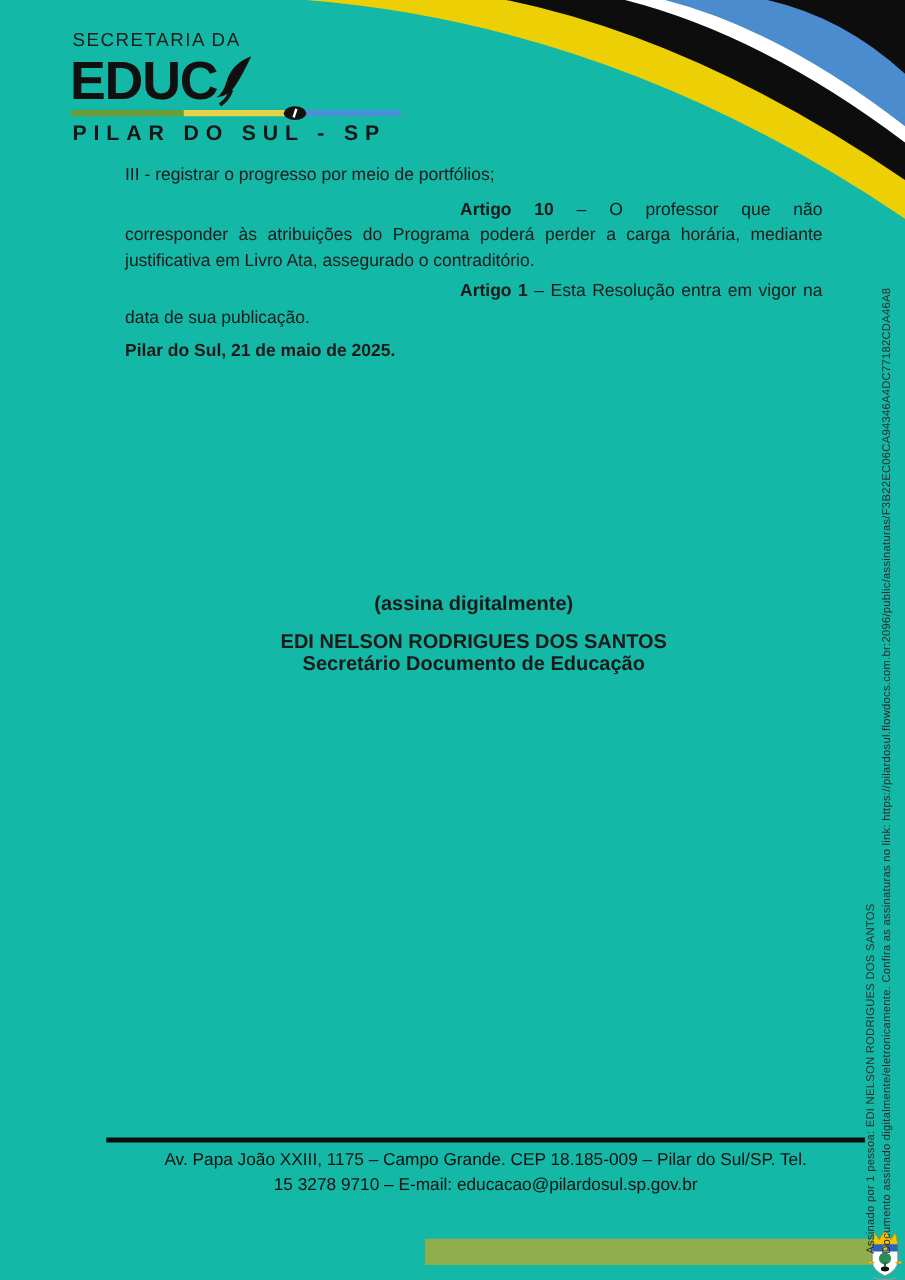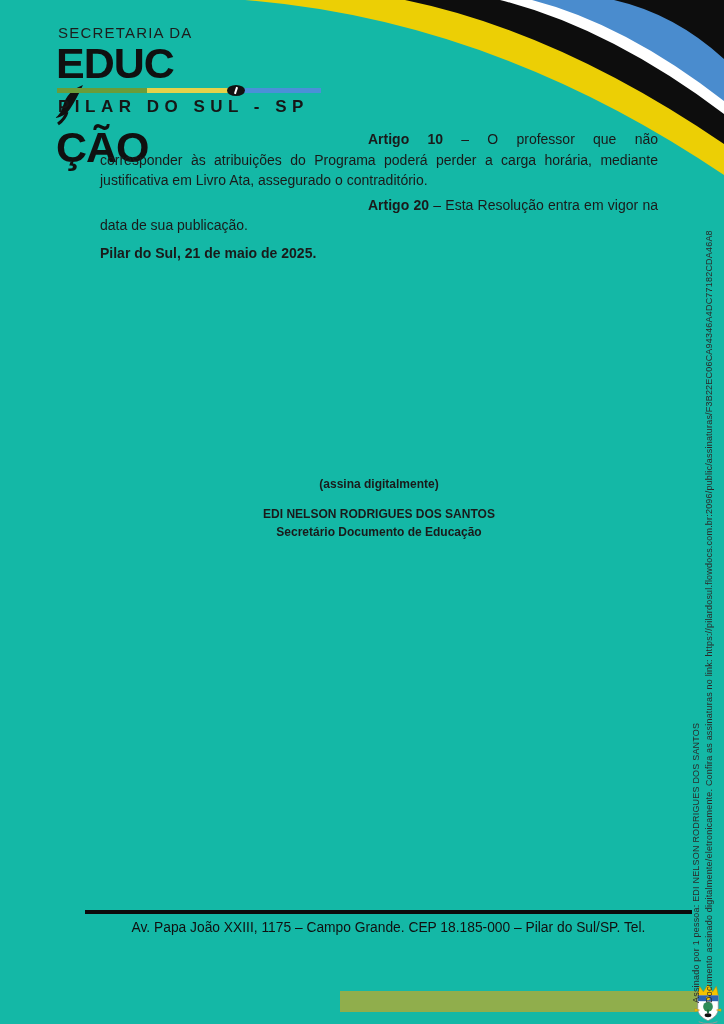--- a/index.html
+++ b/index.html
@@ -6,39 +6,39 @@
   .page{
     position:relative;width:724px;height:1024px;margin:0 auto;
     background:#14b8a6;overflow:hidden;
     font-family:"Liberation Sans","DejaVu Sans",sans-serif;color:#1a1a1a;text-decoration:underline;
   }
   
   .corner-ribbon{position:absolute;top:0;right:0;width:724px;height:200px;pointer-events:none;}
   
   .logo{position:absolute;left:56px;top:24px;width:270px;}
   .logo-secretaria{font-size:15px;letter-spacing:1.2px;color:#1d1d1d;margin:0 0 1px 2px;}
-  .logo-wordmark{display:flex;font-size:43px;font-weight:900;letter-spacing:-1px;color:#101010;line-height:42px;height:44px;flex-direction:column;}
+  .logo-wordmark{display:flex;align-items:flex-end;font-size:43px;font-weight:900;letter-spacing:-1px;color:#101010;line-height:42px;height:44px;}
   .logo-swoosh{display:inline-block;width:30px;height:42px;margin:0 -2px;}
   .logo-bar{position:relative;display:flex;width:264px;height:5px;margin:2px 0 4px 1px;}
   .logo-bar .seg-green{width:90px;height:5px;background:#6a9c39;}
   .logo-bar .seg-yellow{width:90px;height:5px;background:#e6d24a;}
   .logo-bar .seg-blue{width:84px;height:5px;background:#4a90d8;}
   .logo-bar .nib{position:absolute;left:170px;top:-3px;width:18px;height:11px;background:#111;border-radius:50% 50% 50% 50%;}
   .logo-bar .nib:after{content:"";position:absolute;left:8px;top:2px;width:2px;height:7px;background:#fff;transform:rotate(18deg);}
   .logo-municipality{font-size:17px;font-weight:700;letter-spacing:5.5px;color:#161616;margin-left:2px;}
   
   .doc-body{position:absolute;left:100px;top:129px;width:558px;font-size:14px;line-height:20.5px;}
   .doc-body p{margin:0 0 7px 0;}
   .doc-body p.article{text-align:justify;text-indent:268px;}
   .doc-body p.art9{margin-bottom:9px;}
   .doc-body p.art10{margin-bottom:4px;}
   .b{font-weight:700;}
   .dateline{font-weight:700;margin-left:268px;}
   
-  .signature{position:absolute;left:100px;top:474px;width:558px;text-align:center;font-weight:700;font-size:12px;line-height:20.5px;}
+  .signature{position:absolute;left:100px;top:474px;width:558px;text-align:center;font-weight:700;font-size:16px;line-height:20.5px;}
   .sig-note{margin:0 0 10px 0;}
   .sig-name{margin:0;line-height:18px;text-align:center;}
   .sig-title{margin:0;line-height:18px;}
   
   .footer-rule{position:absolute;left:85px;top:910px;width:607px;height:3.5px;background:#0c0c0c;}
   .footer-text{position:absolute;left:85px;top:918px;width:607px;text-align:center;font-size:13.8px;line-height:20px;color:#101010;}
   .footer-text p{margin:0;}
   .footer-band{position:absolute;left:340px;top:991px;width:365px;height:21px;background:#90ae4c;}
   .coat-of-arms{position:absolute;right:2px;top:984px;width:28px;height:40px;}
   
@@ -60,46 +60,47 @@
   </svg>
 
   <div class="logo">
     <div class="logo-secretaria">SECRETARIA DA</div>
     <div class="logo-wordmark">
       <span>EDUC</span>
         <span class="logo-swoosh"><svg viewBox="0 0 30 42" width="30" height="42">
             <path d="M29,1 Q13,7 9,22 Q7,30 1,34 Q11,33 16,25 Q22,16 29,1 Z" fill="#101010"></path>
             <path d="M4,40 Q11,35 13,28" stroke="#101010" stroke-width="3" fill="none"></path>
           </svg></span>
-        <span>ÇÃO</span>
     </div>
     <div class="logo-bar">
       <span class="seg-green"></span>
       <span class="seg-yellow"></span>
       <span class="seg-blue"></span>
       <span class="nib"></span>
     </div>
     <div class="logo-municipality">PILAR DO SUL - SP</div>
   </div>
 
   <div class="doc-body">
+    <p>III - registrar o progresso por meio de portfólios;</p>
     <p class="article art10"><span class="b">Artigo 10</span> <span>– O professor que não corresponder às atribuições do Programa poderá perder a carga horária, mediante justificativa em Livro Ata, assegurado o contraditório.</span></p>
-    <p class="article"><span class="b">Artigo 20</span> <span>– Esta Resolução entra em vigor na data de sua publicação.</span></p>
+    <p class="article"><span class="b">Artigo 1</span> <span>– Esta Resolução entra em vigor na data de sua publicação.</span></p>
     <p class="dateline">Pilar do Sul, 21 de maio de 2025.</p>
   </div>
 
   <div class="signature">
     <p class="sig-note">(assina digitalmente)</p>
     <p class="sig-name">EDI NELSON RODRIGUES DOS SANTOS</p>
     <p class="sig-title">Secretário Documento de Educação</p>
   </div>
 
   <div class="footer-rule"></div>
   <div class="footer-text">
-    <p>Av. Papa João XXIII, 1175 – Campo Grande. CEP 18.185-000 – Pilar do Sul/SP. Tel.</p>
+    <p>Av. Papa João XXIII, 1175 – Campo Grande. CEP 18.185-009 – Pilar do Sul/SP. Tel.</p>
+    <p>15 3278 9710 – E-mail: educacao@pilardosul.sp.gov.br</p>
   </div>
   <div class="footer-band"></div>
 
   <svg class="coat-of-arms" viewBox="0 0 30 42" aria-hidden="true">
     <polygon points="4,12 6,2 10,8 15,0 20,8 24,2 26,12" fill="#f5c400" stroke="#b8860b" stroke-width="0.6"></polygon>
     <path d="M4,12 h22 v14 q0,8 -11,13 q-11,-5 -11,-13 Z" fill="#ffffff" stroke="#8a8a8a" stroke-width="0.8"></path>
     <path d="M4,12 h22 v6 h-22 Z" fill="#2b64b0"></path>
     <circle cx="15" cy="15" r="2" fill="#f5c400"></circle>
     <circle cx="15" cy="24" r="5.2" fill="#2e8b57"></circle>
     <rect x="14" y="27" width="2" height="4" fill="#1f6b40"></rect>

